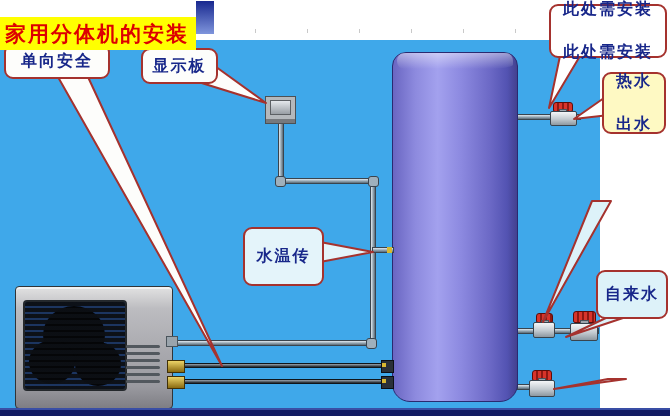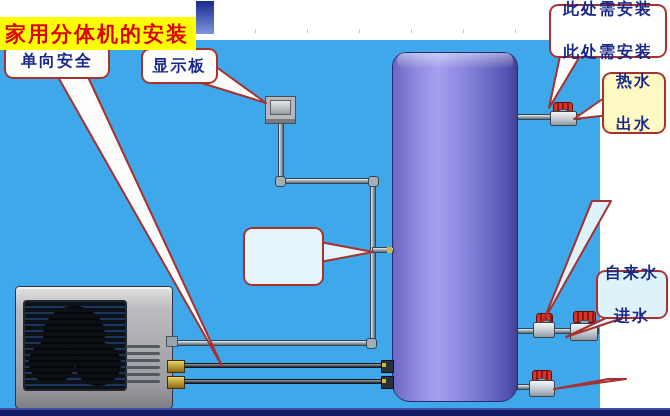--- a/index.html
+++ b/index.html
@@ -163,36 +163,36 @@
 
   <div class="bubble" style="left:4px;top:43px;width:106px;height:36px;background:#fdfdfb">
     <span>单向安全</span>
   </div>
 
   <div class="bubble" style="left:141px;top:48px;width:77px;height:36px;background:#fdfdfb">
     <span>显示板</span>
   </div>
 
   <div class="bubble" style="left:243px;top:227px;width:81px;height:59px;background:#e4f4fa">
+    <span>水温传</span>
   </div>
 
   <div class="bubble" style="left:549px;top:4px;width:118px;height:54px;background:#ffffff">
     <span>此处需安装</span>
     <span>此处需安装</span>
   </div>
 
   <div class="bubble" style="left:602px;top:72px;width:64px;height:62px;background:#fef9c3">
     <span>热水</span>
     <span>出水</span>
   </div>
 
 
   <div class="bubble" style="left:596px;top:270px;width:72px;height:49px;background:#ddf2f9">
     <span>自来水</span>
-    <span>进水</span>
   </div>
 
 
   <div class="title-block">
     <span class="title-text">家用分体机的安装</span>
   </div>
   <div class="title-shadow"></div>
 
   <div class="bottom-bar"></div>
 

